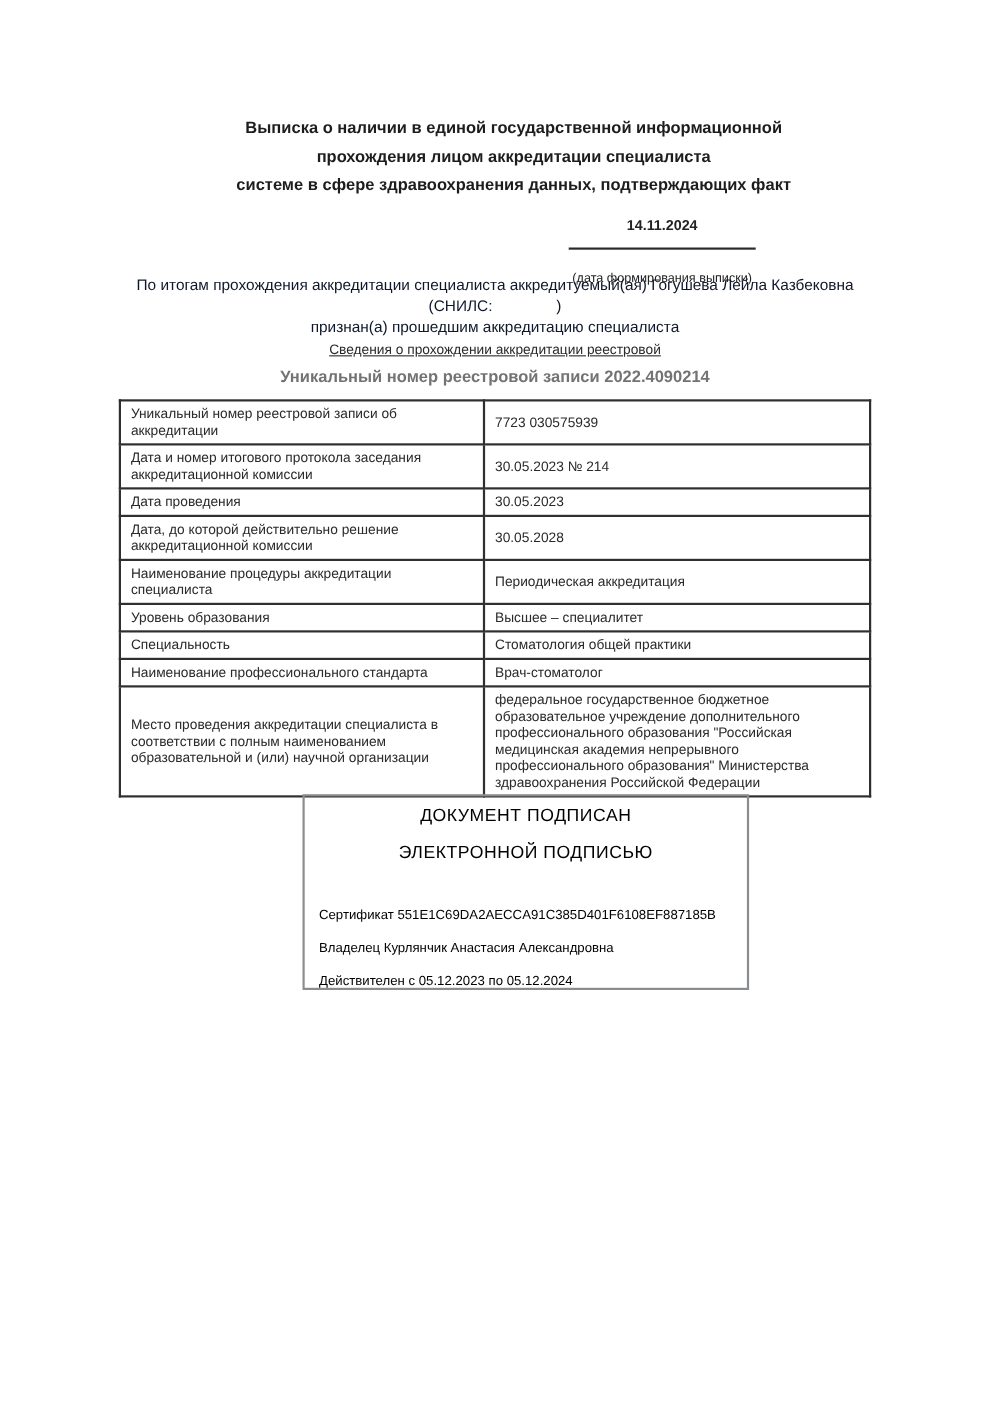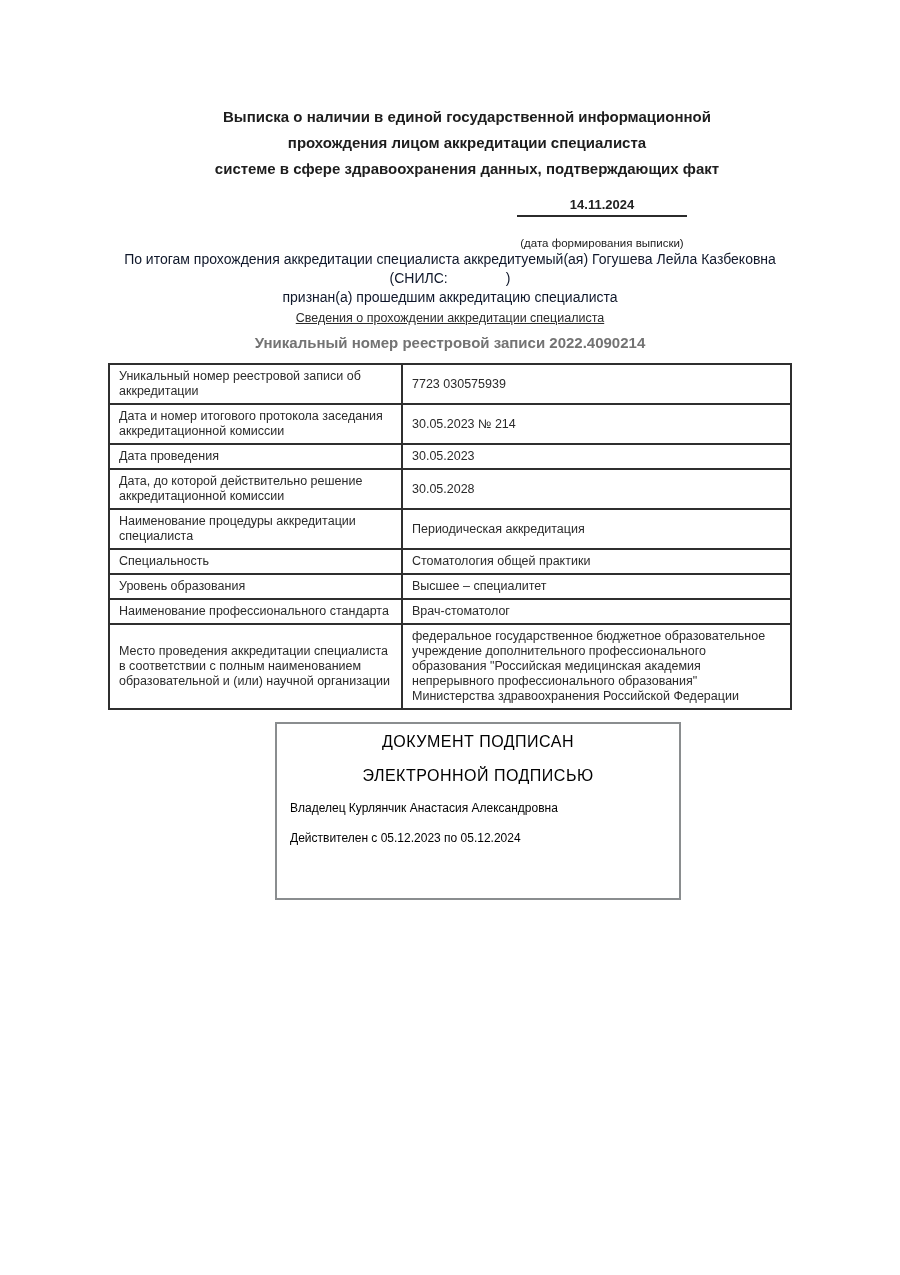--- a/index.html
+++ b/index.html
@@ -36,21 +36,21 @@
     position: absolute;
     top: 196px;
     left: 517px;
     width: 170px;
     text-align: center;
   }
   .date-value {
     font-weight: bold;
     font-size: 13px;
     line-height: 17px;
-    padding-bottom: 2px;
+    padding-bottom: 12px;
     border-bottom: 2px solid #2b2b2b;
   }
   .date-caption {
     font-size: 11.5px;
     line-height: 16px;
     padding-top: 18px;
   }
 
   
   .intro {
@@ -96,21 +96,21 @@
     border-collapse: collapse;
     font-size: 12.5px;
     line-height: 15px;
     color: #2a2a2a;
   }
   .acc-table td {
     border: 2px solid #2f2f2f;
     padding: 4px 9px;
     vertical-align: middle;
   }
-  .acc-table td.label-cell { width: 293px; margin-top: 23px; }
+  .acc-table td.label-cell { width: 331px; margin-top: 23px; }
 
   
   .sign-box {
     position: absolute;
     top: 722px;
     left: 275px;
     width: 406px;
     height: 178px;
     border: 2px solid #8a8d8f;
     color: #000000;
@@ -145,21 +145,21 @@
   <div class="date-block">
     <div class="date-value">14.11.2024</div>
     <div class="date-caption">(дата формирования выписки)</div>
   </div>
 
   <div class="intro">
     <span>По итогам прохождения аккредитации специалиста аккредитуемый(ая) Гогушева Лейла Казбековна (СНИЛС:</span><span class="snils-gap"></span><span>)</span><br>
     <span>признан(а) прошедшим аккредитацию специалиста</span>
   </div>
 
-  <div class="section-title">Сведения о прохождении аккредитации специалиста</div>
+  <div class="section-title">Сведения о прохождении аккредитации реестровой</div>
 
   <div class="registry-title">Уникальный номер реестровой записи 2022.4090214</div>
 
   <table class="acc-table">
     <tbody>
       <tr>
         <td class="label-cell">Уникальный номер реестровой записи об аккредитации</td>
         <td>7723 030575939</td>
       </tr>
       <tr>
@@ -172,38 +172,39 @@
       </tr>
       <tr>
         <td class="label-cell">Дата, до которой действительно решение аккредитационной комиссии</td>
         <td>30.05.2028</td>
       </tr>
       <tr>
         <td class="label-cell">Наименование процедуры аккредитации специалиста</td>
         <td>Периодическая аккредитация</td>
       </tr>
       <tr>
+        <td class="label-cell">Уровень образования</td>
+        <td>Высшее – специалитет</td>
+      </tr>
+      <tr>
         <td class="label-cell">Специальность</td>
         <td>Стоматология общей практики</td>
-      </tr>
-      <tr>
-        <td class="label-cell">Уровень образования</td>
-        <td>Высшее – специалитет</td>
       </tr>
       <tr>
         <td class="label-cell">Наименование профессионального стандарта</td>
         <td>Врач-стоматолог</td>
       </tr>
       <tr>
         <td class="label-cell">Место проведения аккредитации специалиста в соответствии с полным наименованием образовательной и (или) научной организации</td>
         <td>федеральное государственное бюджетное образовательное учреждение дополнительного профессионального образования "Российская медицинская академия непрерывного профессионального образования" Министерства здравоохранения Российской Федерации</td>
       </tr>
     </tbody>
   </table>
 
   <div class="sign-box">
     <div class="sign-title">ДОКУМЕНТ ПОДПИСАН</div>
     <div class="sign-title second">ЭЛЕКТРОННОЙ ПОДПИСЬЮ</div>
+    <div class="sign-line sign-cert">Сертификат 551E1C69DA2AECCA91C385D401F6108EF887185B</div>
     <div class="sign-line sign-owner">Владелец Курлянчик Анастасия Александровна</div>
     <div class="sign-line sign-valid">Действителен с 05.12.2023 по 05.12.2024</div>
   </div>
 
 </div>
 
 </body></html>

